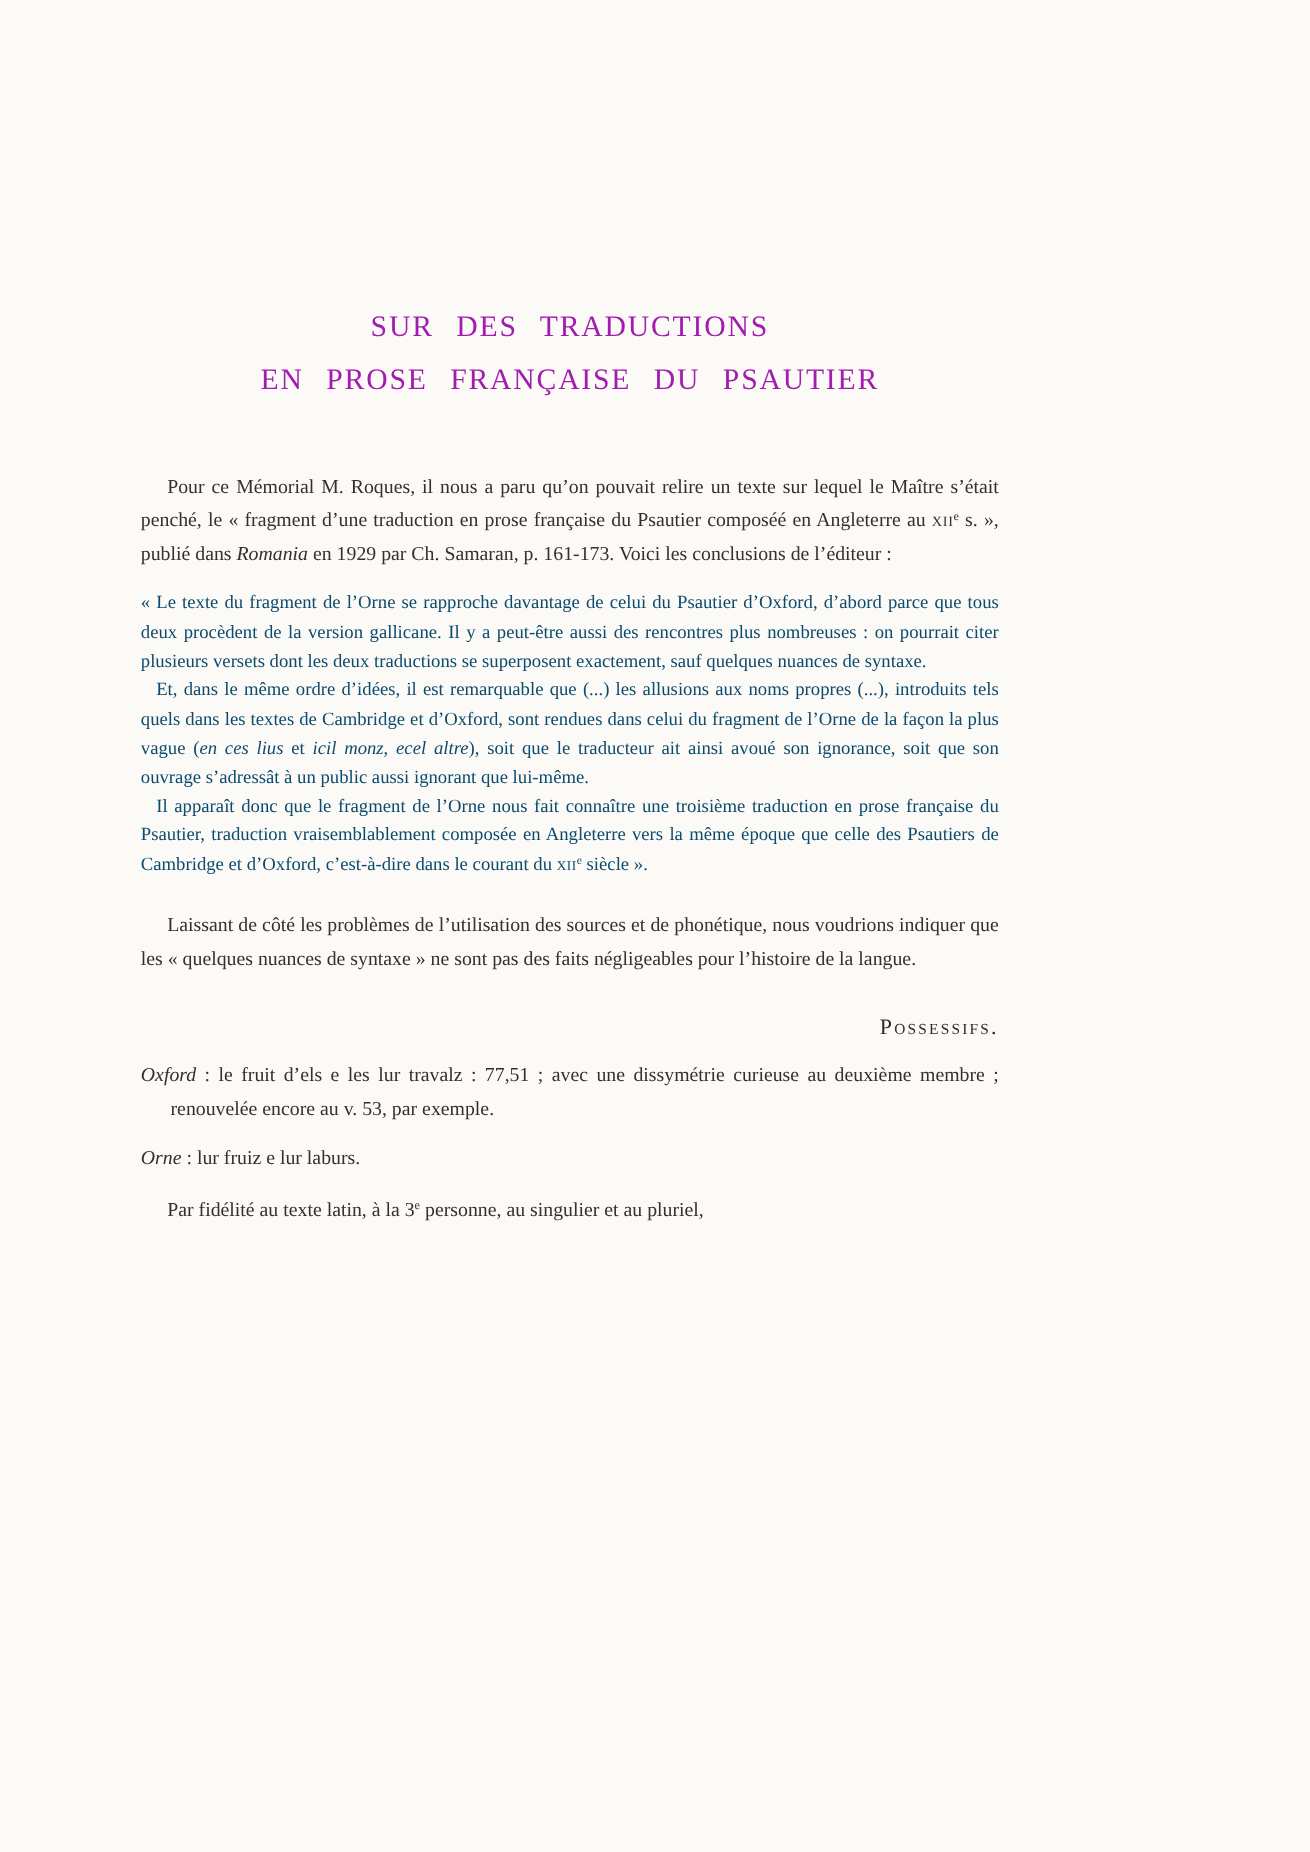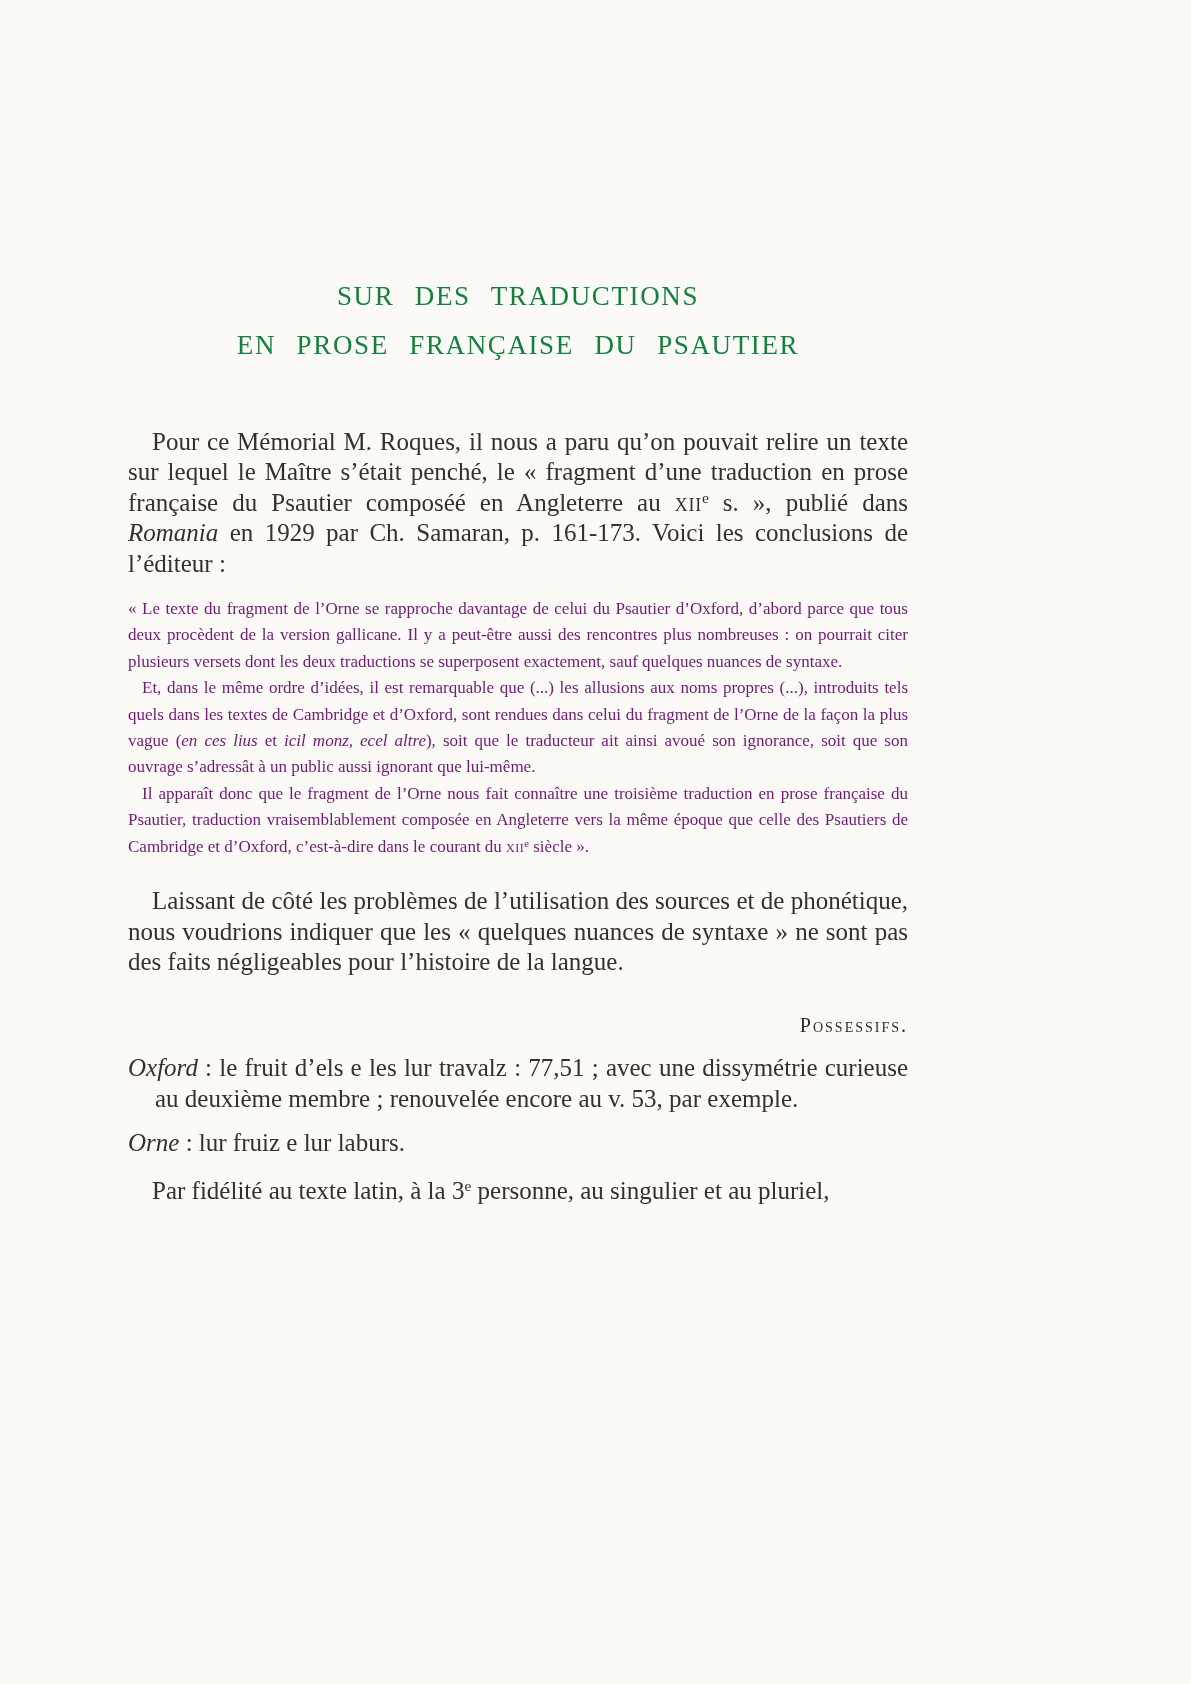--- a/index.html
+++ b/index.html
@@ -23,38 +23,38 @@
   }
   .title {
     margin: 0;
     padding-top: 272px;
     text-align: center;
     font-weight: normal;
     font-size: 27px;
     line-height: 49px;
     letter-spacing: 0.06em;
     word-spacing: 0.45em;
-    color: #15803d;
+    color: #a21caf;
   }
   .title-line { display: block; }
   p {
     margin: 0;
     text-align: justify;
   }
   .body-para {
-    font-size: 25px;
+    font-size: 18px;
     line-height: 30.4px;
   }
   .indent { text-indent: 24px; }
   .intro { margin-top: 57px; }
   .quote {
     margin: 17px 0 0 0;
     font-size: 17px;
     line-height: 26.4px;
-    color: #701a75;
+    color: #0c4a6e;
   }
   .quote-para { text-align: justify; }
   .qindent { text-indent: 14px; }
   .closing { margin-top: 26px; }
   .section-heading {
     margin: 36px 0 0 0;
     text-align: right;
     font-weight: normal;
     font-size: 20px;
     line-height: 24px;

